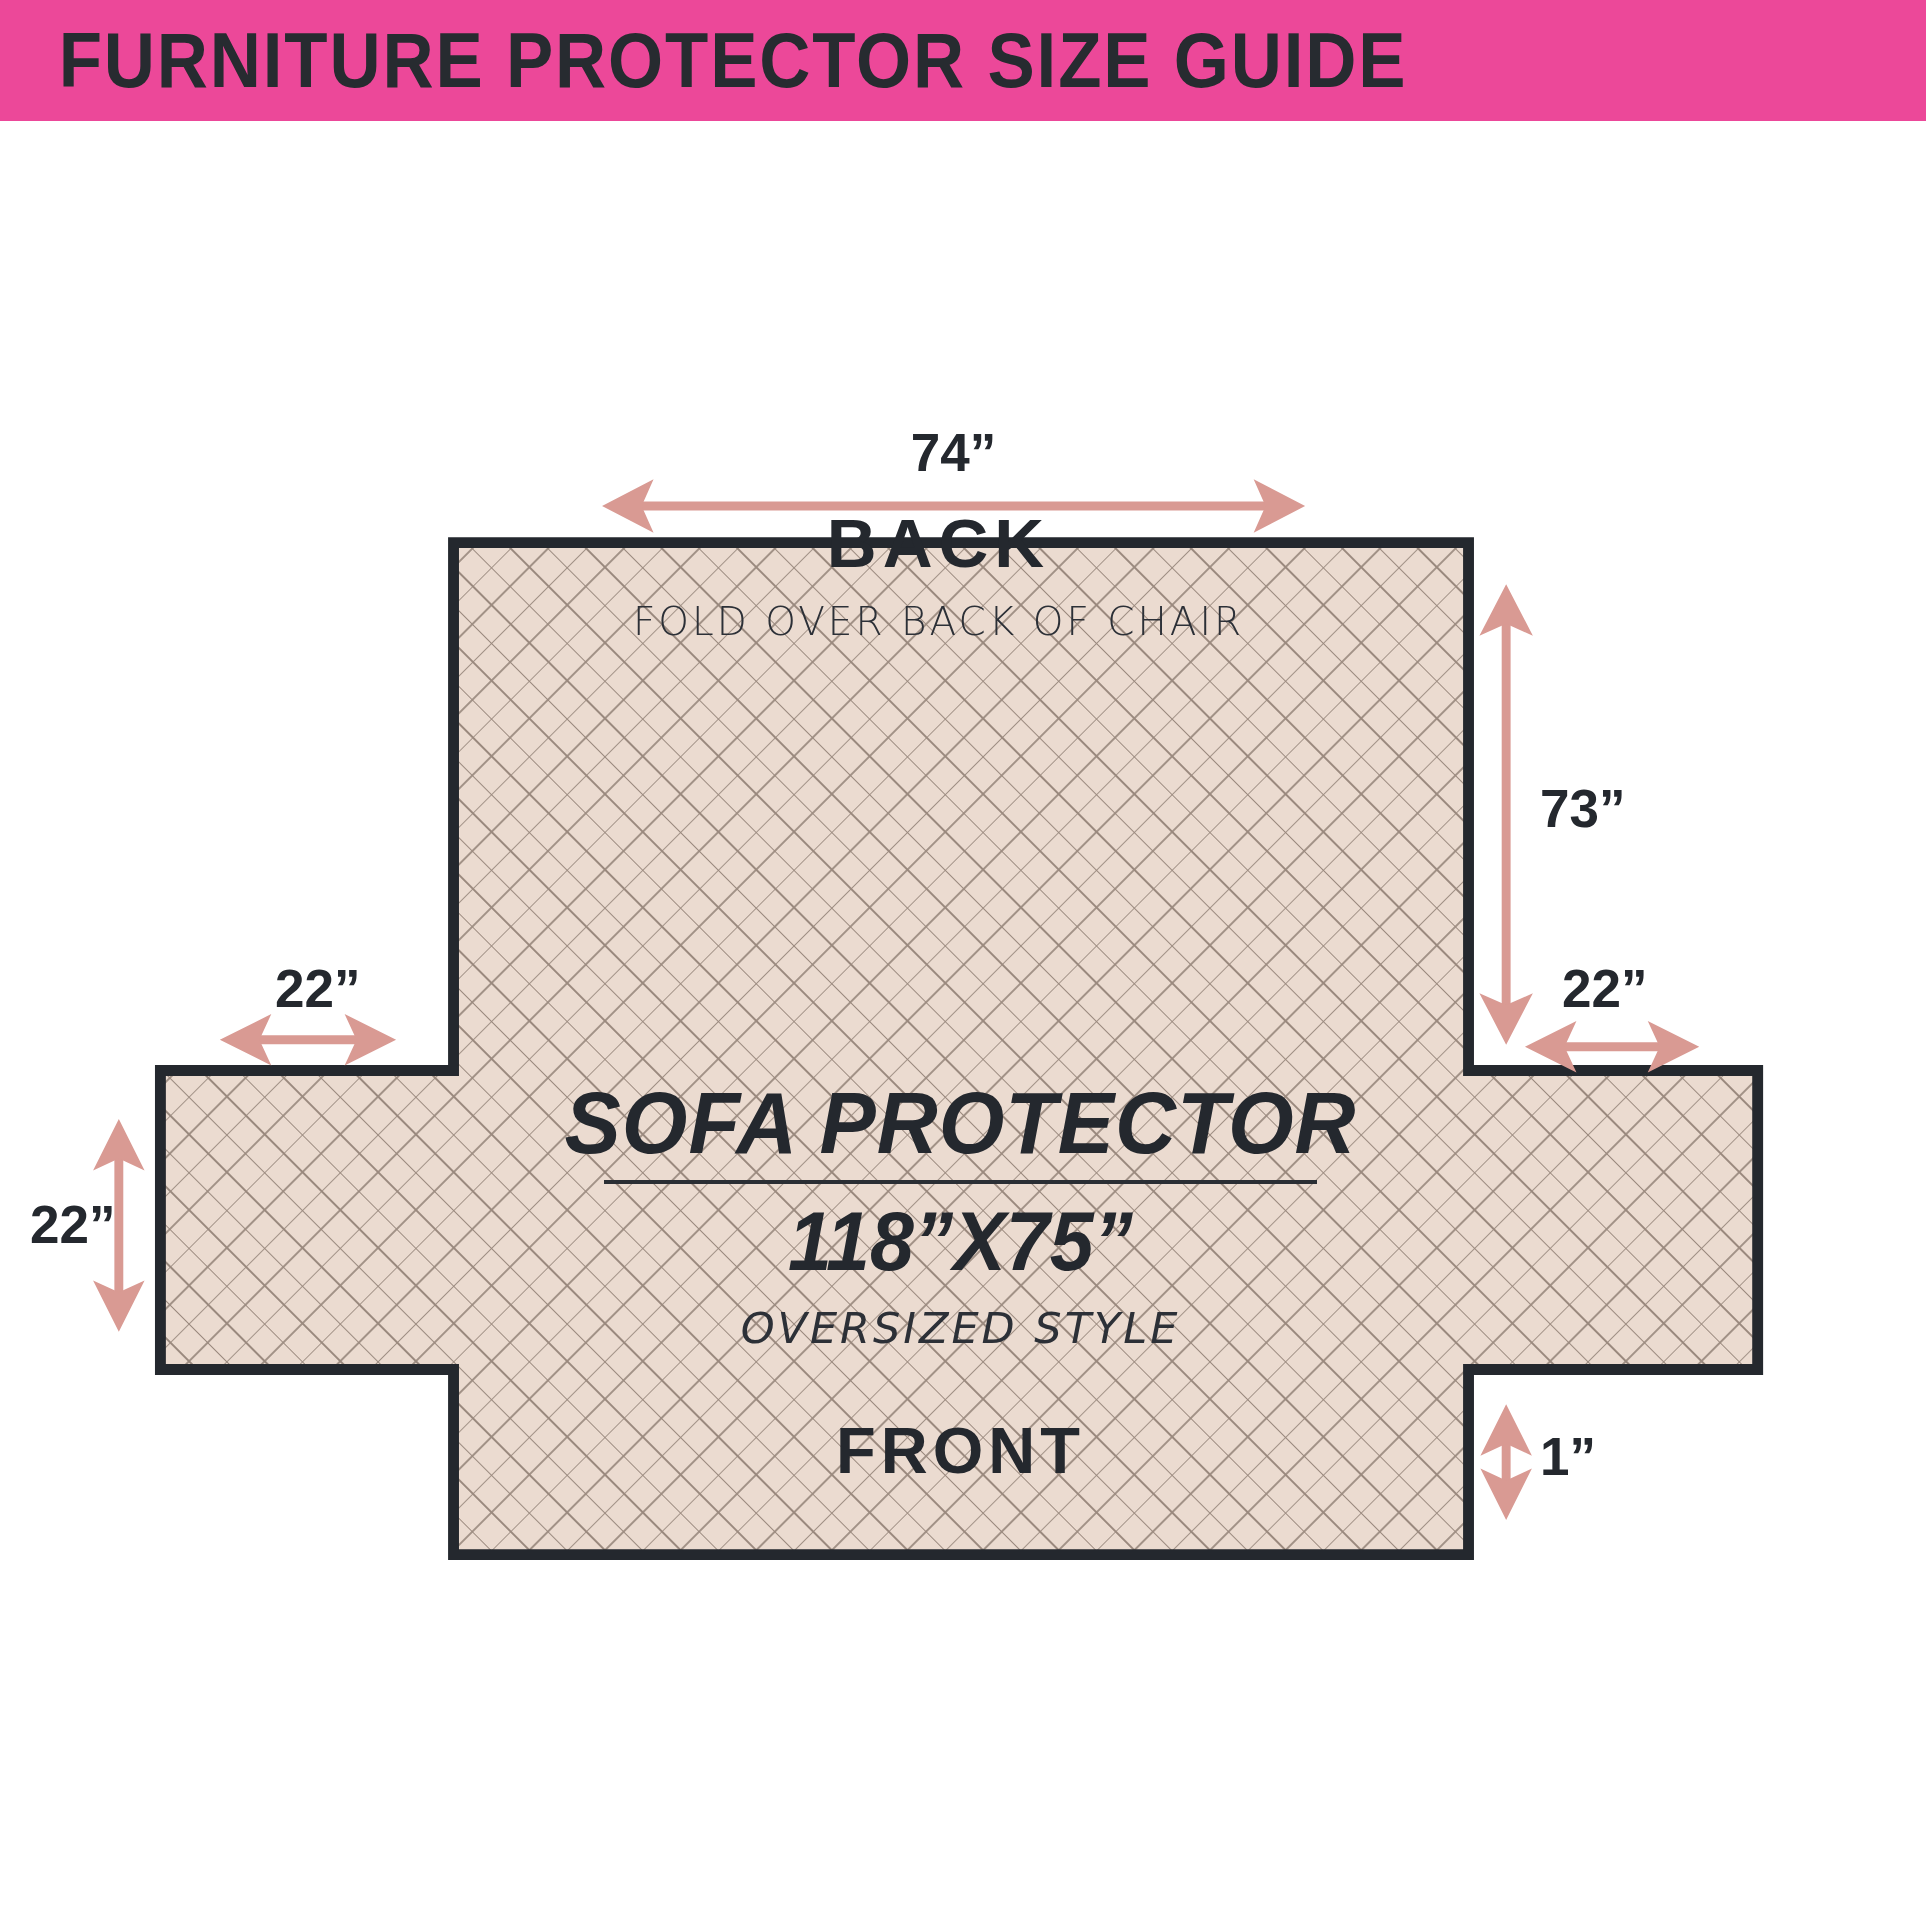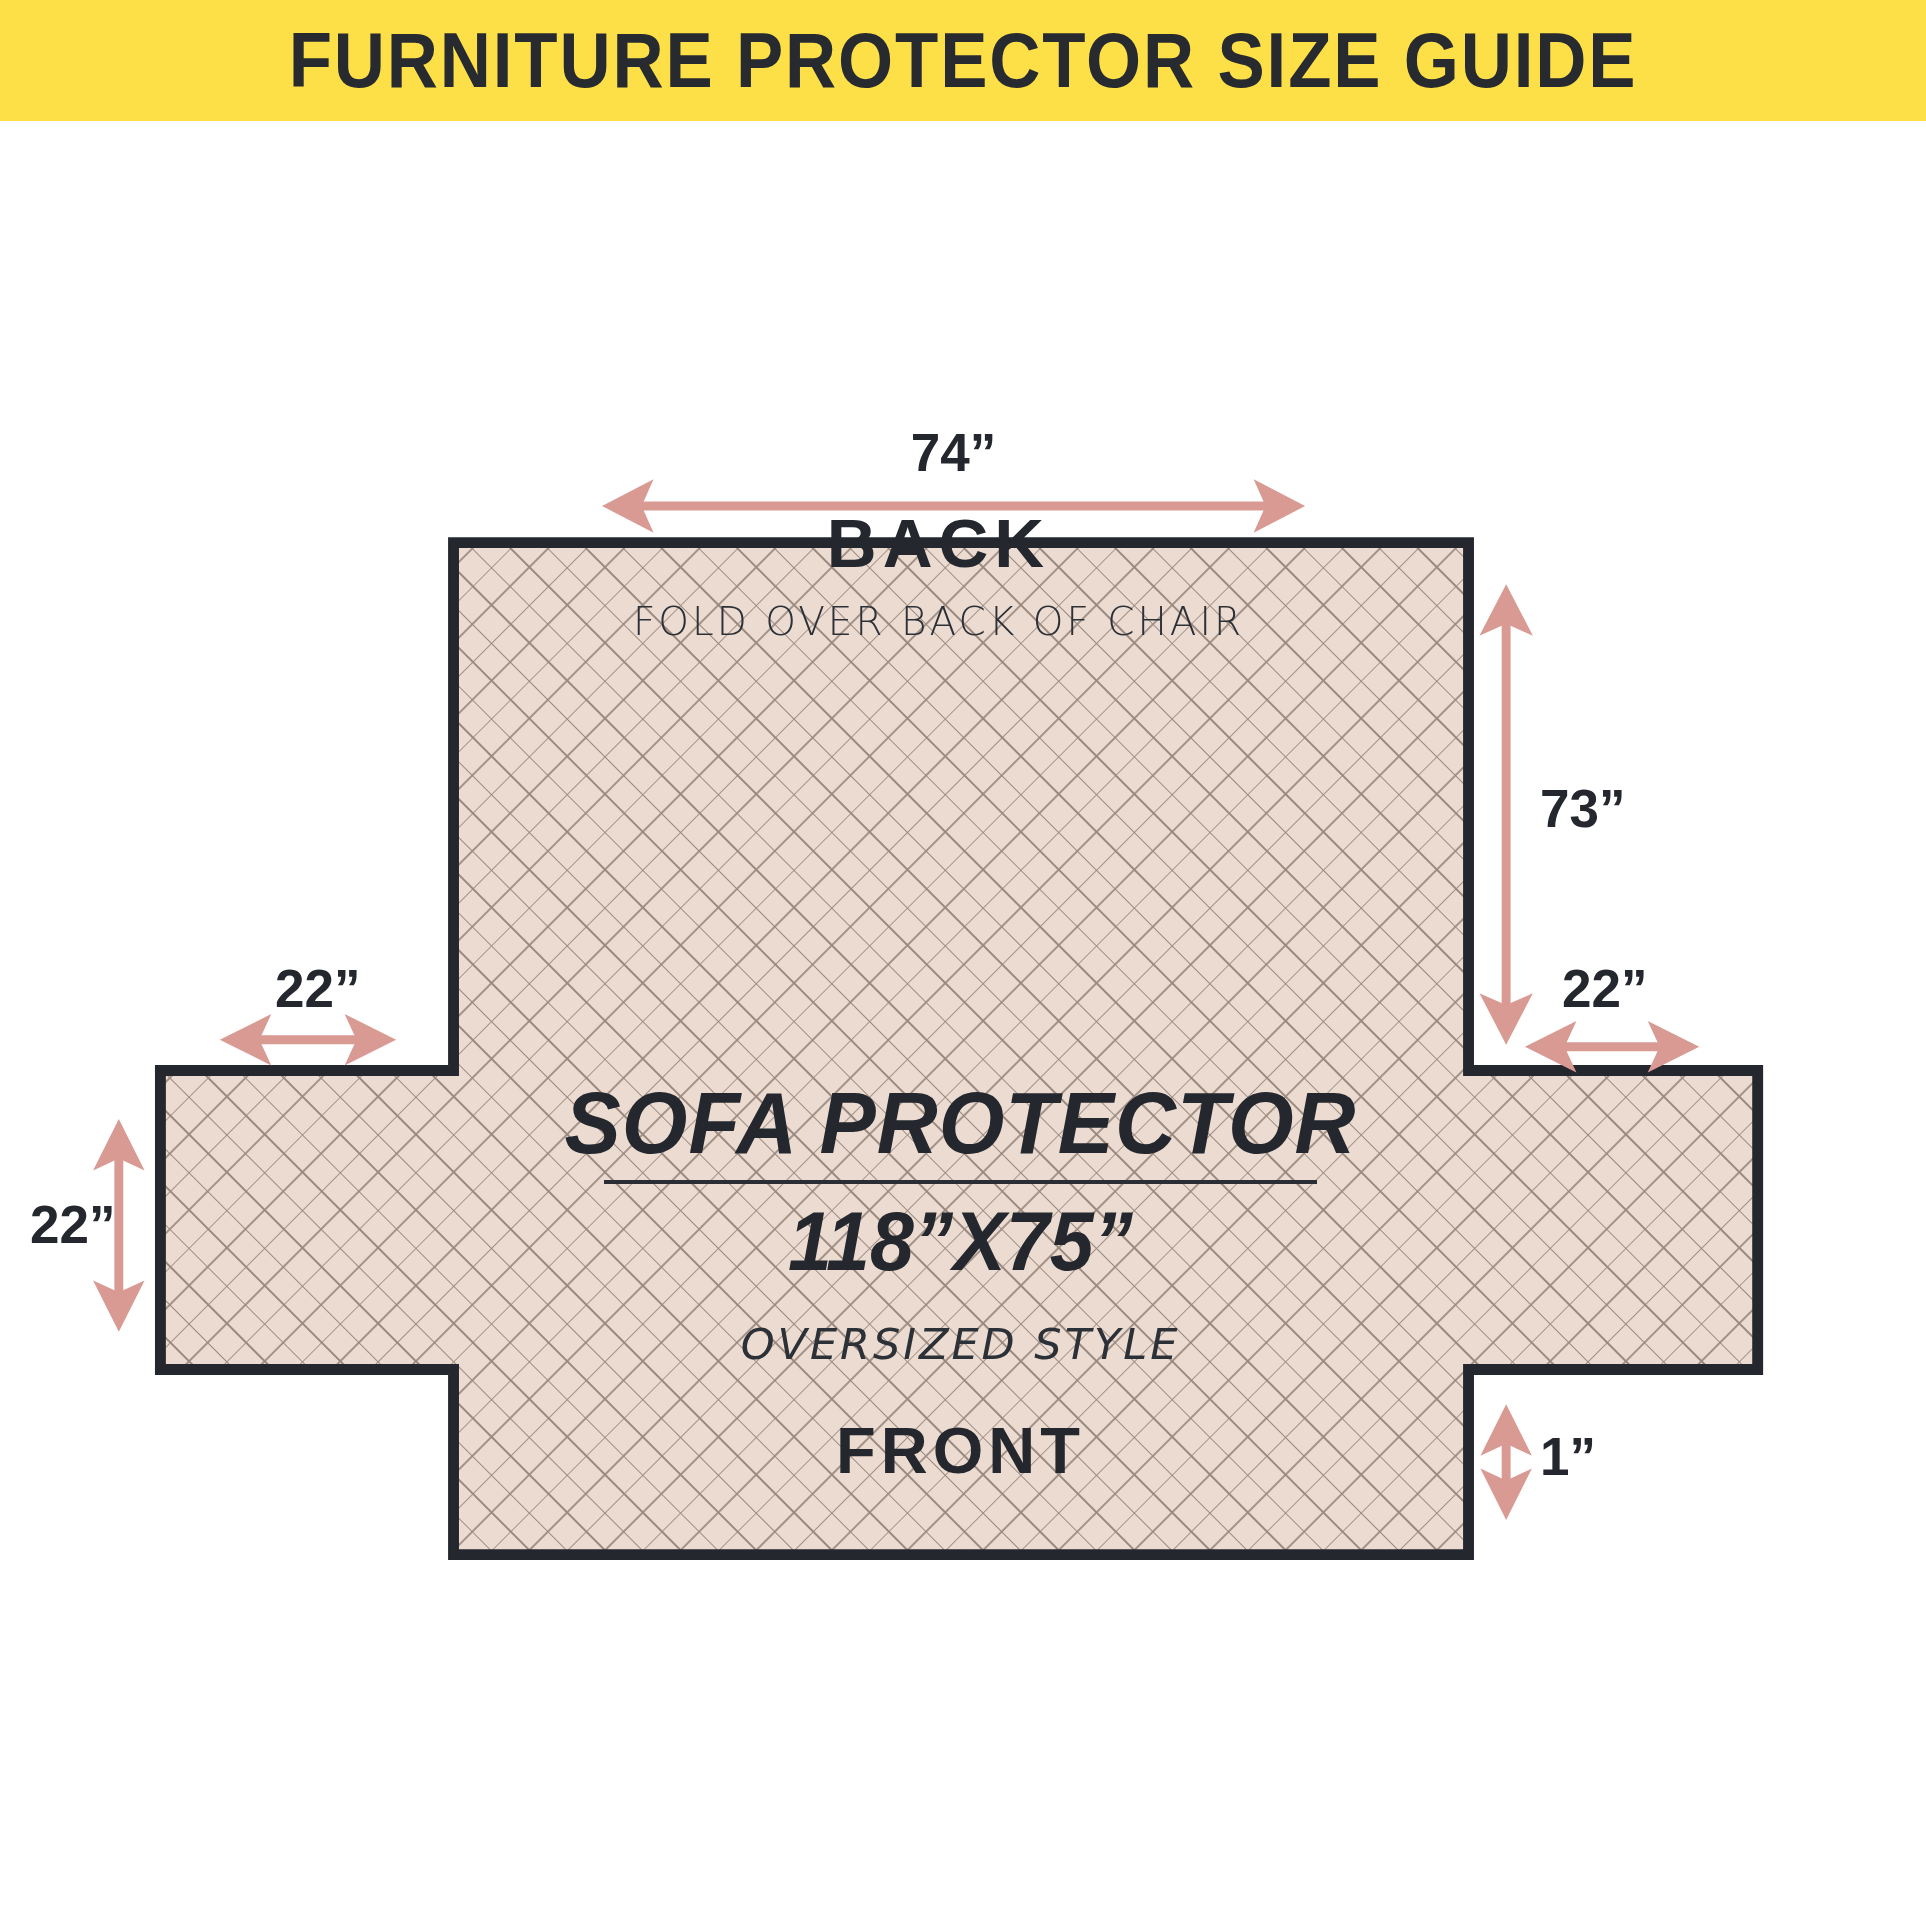--- a/index.html
+++ b/index.html
@@ -8,22 +8,22 @@
     background:#ffffff;
     font-family:"Liberation Sans", sans-serif;
     overflow:hidden;
     position:relative;
   }
   #stage { position:absolute; inset:0; width:1927px; height:1927px; }
 
   
   .header-band {
     position:absolute; left:0; top:0; width:1927px; height:121px;
-    background:#fde047;
-    display:flex; align-items:center; justify-content:center;
+    background:#ec4899;
+    display:flex; align-items:center; 
   }
   .header-title {
     font-family:"Liberation Sans Narrow","Liberation Sans", sans-serif;
     font-weight:bold;
     font-size:77px;
     letter-spacing:2px;
     color:#272b30;
     transform:scaleX(0.92);
     transform-origin:center;
     white-space:nowrap;
@@ -70,21 +70,21 @@
   .dim-big {
     font-family:"Liberation Sans Narrow","Liberation Sans", sans-serif;
     font-size:83px; font-weight:bold; color:#24282e; letter-spacing:0px;
     transform:scaleX(0.95);
   }
   .dim-small {
     font-family:"Liberation Sans Narrow","Liberation Sans", sans-serif;
     font-size:51px; font-weight:bold; color:#24282e; letter-spacing:1px;
   }
   .lbl-style {
-    margin-top:36px;
+    margin-top:20px;
     font-family:"DejaVu Sans", sans-serif;
     font-size:43px; font-weight:300; letter-spacing:3px; color:#2c3037;
   }
   .lbl-front {
     left:453px; width:1015px; top:1418px; text-align:center;
     font-size:65px; font-weight:bold; letter-spacing:5px;
   }
 
   
   .dimnum {

